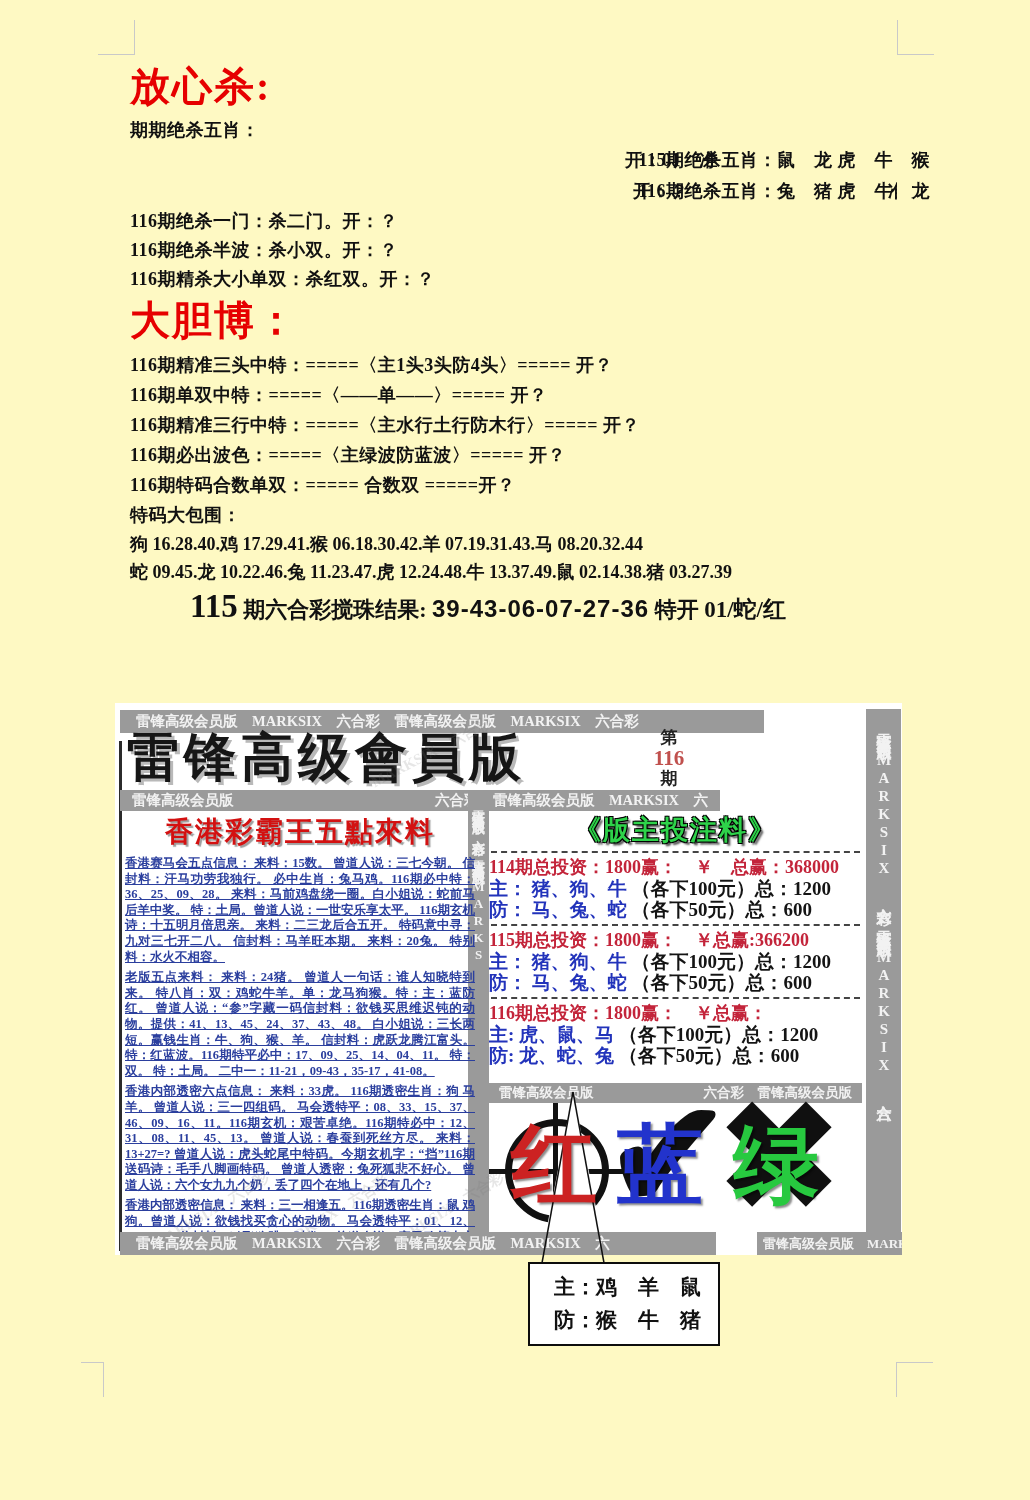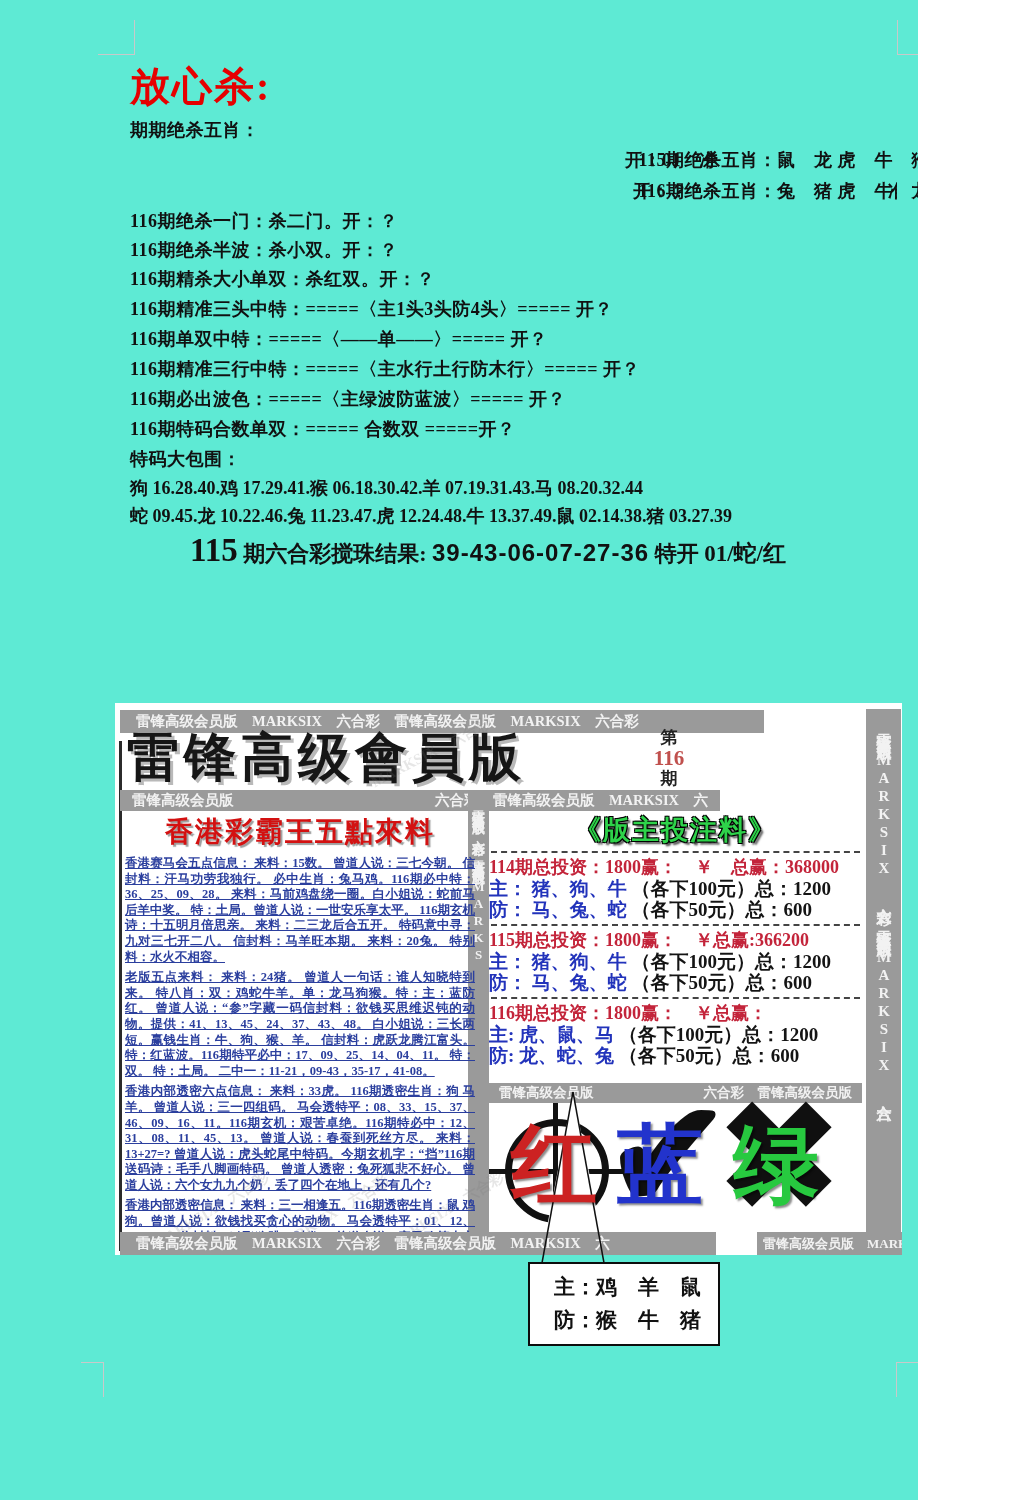--- a/index.html
+++ b/index.html
@@ -1,16 +1,16 @@
 <!DOCTYPE html>
 <html><head>
 <meta charset="utf-8">
 <style>
   html,body{margin:0;padding:0;background:#fff;}
-  .page{position:relative;width:918px;height:1500px;background:#5eead4;overflow:hidden;
+  .page{position:relative;width:1030px;height:1500px;background:#fef9c3;overflow:hidden;
         font-family:"Liberation Serif","DejaVu Serif",serif;color:#111;}
   
   .mark{position:absolute;border:0 solid #c9c9c9;}
   .mark.tl{left:98px;top:20px;width:36px;height:34px;border-right-width:1px;border-bottom-width:1px;}
   .mark.tr{left:897px;top:20px;width:36px;height:34px;border-left-width:1px;border-bottom-width:1px;}
   .mark.bl{left:81px;top:1362px;width:22px;height:34px;border-right-width:1px;border-top-width:1px;}
   .mark.br{left:896px;top:1362px;width:36px;height:34px;border-left-width:1px;border-top-width:1px;}
 
   .content{position:absolute;left:130px;top:64px;width:800px;}
   .h-red{font-size:40px;line-height:46px;font-weight:bold;color:#e60000;margin-bottom:6px;letter-spacing:2px;}
@@ -103,20 +103,21 @@
     <div class="krow">
       <span class="lbl">116期绝杀五肖：兔　猪 虎　牛　龙</span>
       <span class="open2">开：？</span>
       <span class="partial">准</span>
     </div>
 
     <div class="bline">116期绝杀一门：杀二门。开：？</div>
     <div class="bline">116期绝杀半波：杀小双。开：？</div>
     <div class="bline">116期精杀大小单双：杀红双。开：？</div>
 
+    <div class="h-red second">大胆博：</div>
     <div class="bline bb">116期精准三头中特：=====〈主1头3头防4头〉===== 开？</div>
     <div class="bline bb">116期单双中特：=====〈——单——〉===== 开？</div>
     <div class="bline bb">116期精准三行中特：=====〈主水行土行防木行〉===== 开？</div>
     <div class="bline bb">116期必出波色：=====〈主绿波防蓝波〉===== 开？</div>
     <div class="bline bb">116期特码合数单双：===== 合数双 =====开？</div>
     <div class="bline bb">特码大包围：</div>
     <div class="zline">狗 16.28.40.鸡 17.29.41.猴 06.18.30.42.羊 07.19.31.43.马 08.20.32.44</div>
     <div class="zline">蛇 09.45.龙 10.22.46.兔 11.23.47.虎 12.24.48.牛 13.37.49.鼠 02.14.38.猪 03.27.39</div>
 
     <div class="result">

